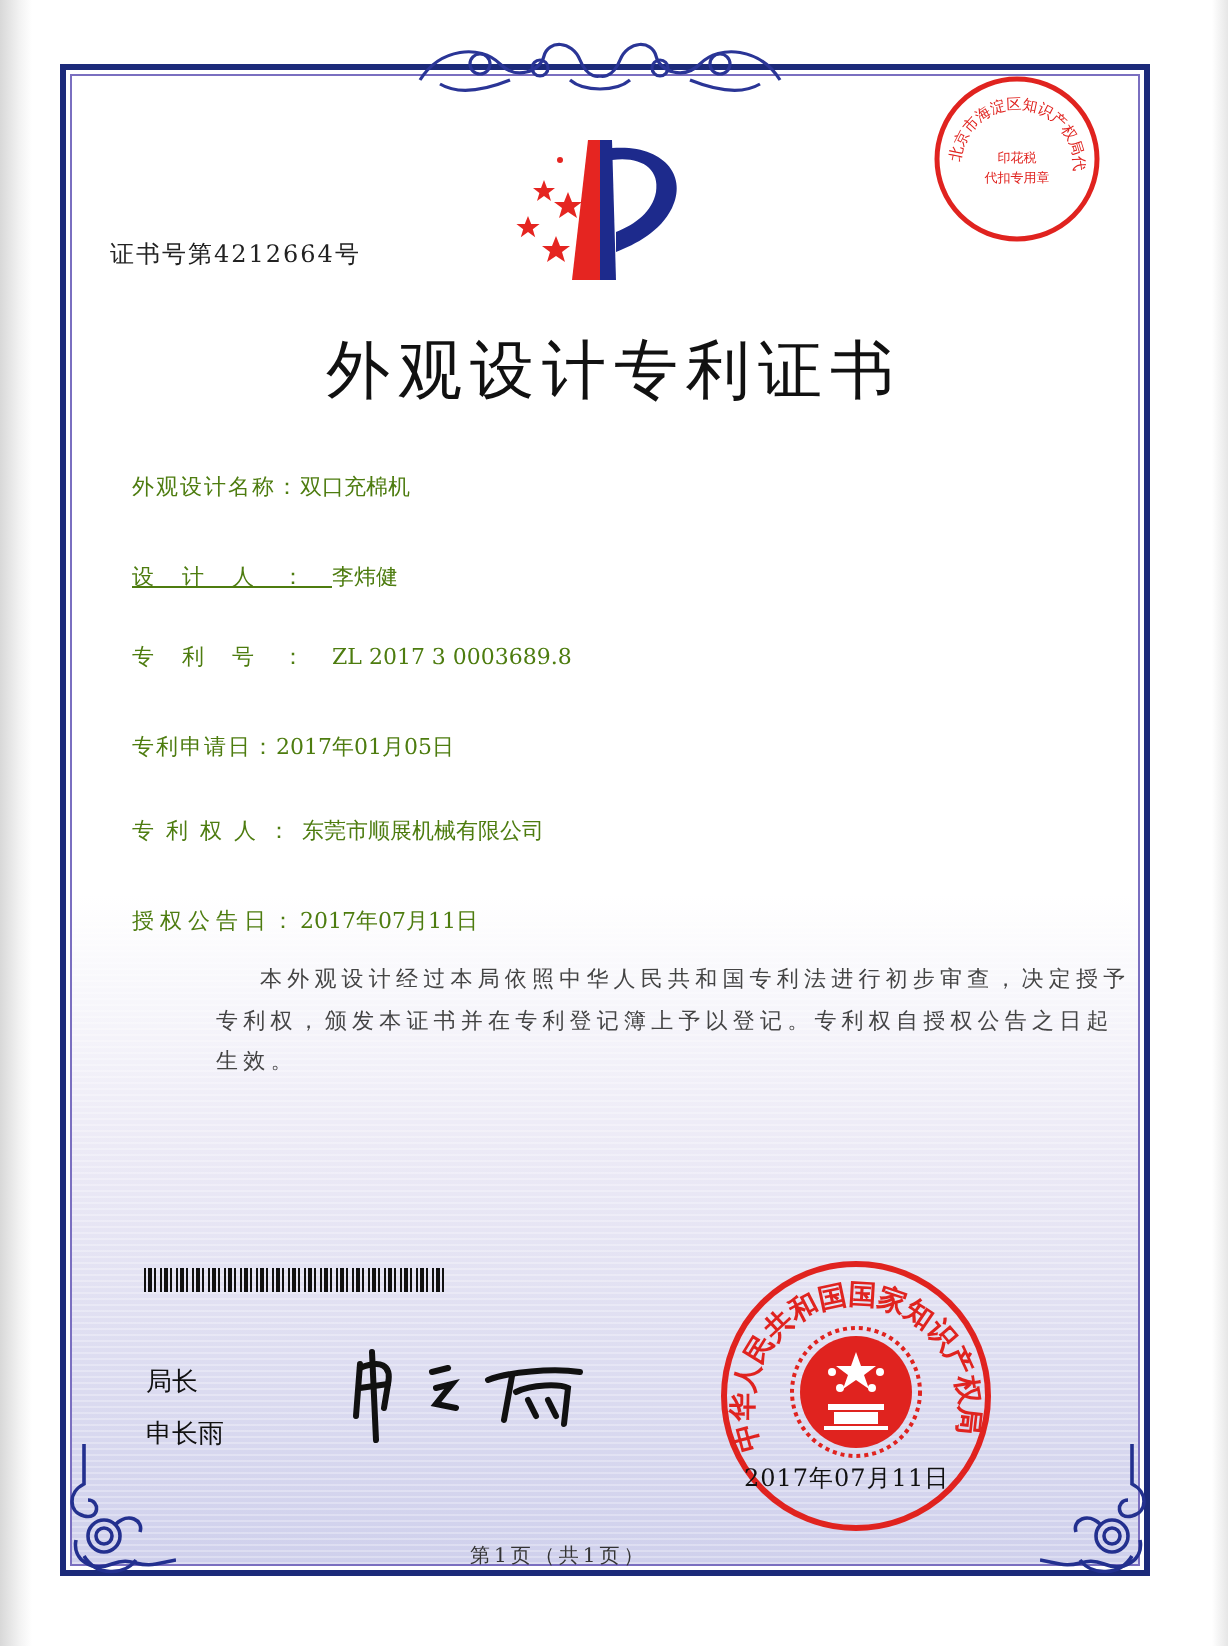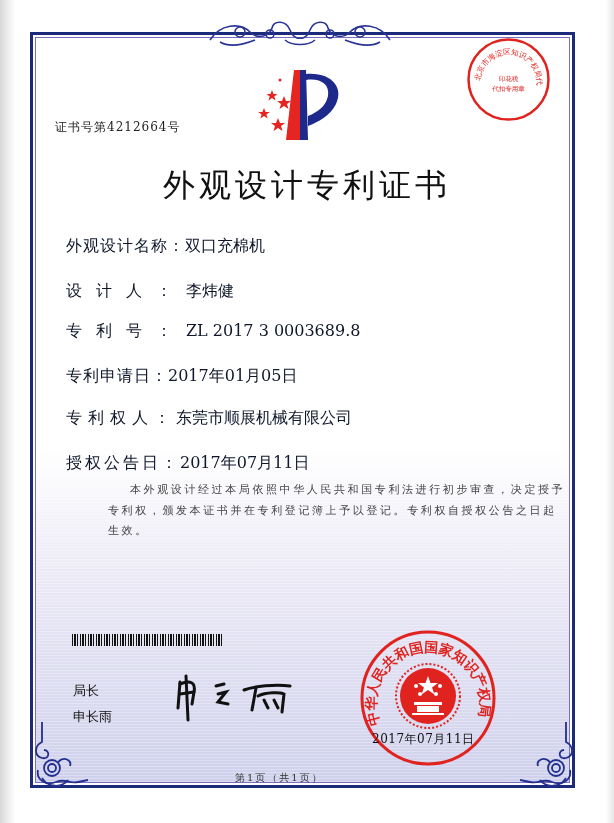--- a/index.html
+++ b/index.html
@@ -50,27 +50,27 @@
   }
   .logo {
     position: absolute; left: 256px; top: 68px; width: 90px; height: 74px;
   }
   .title {
     position: absolute; left: 0; width: 614px; top: 148px; text-align: center;
     font-family: "DejaVu Sans", "Liberation Sans", sans-serif;
     font-size: 32px; color: #111; letter-spacing: 4px; font-weight: normal; margin-top: 16px;
   }
   .field {
-    position: absolute; left: 66px; font-size: 16px; color: #0f172a;
+    position: absolute; left: 66px; font-size: 11px; color: #4d7c0f;
     white-space: nowrap;
   }
   .field .lbl { letter-spacing: 1px; }
   .f1 { top: 236px; }
   .f2 { top: 281px; }
-  .f2 .lbl { letter-spacing: 14px; }
+  .f2 .lbl { letter-spacing: 14px; text-decoration: underline; }
   .f3 { top: 321px; }
   .f3 .lbl { letter-spacing: 14px; }
   .f4 { top: 366px; }
   .f5 { top: 408px; }
   .f5 .lbl { letter-spacing: 6px; }
   .f6 { top: 453px; left: 66px; }
   .f6 .lbl { letter-spacing: 3px; }
 
   .body-text {
     position: absolute; left: 68px; width: 460px; top: 480px;

